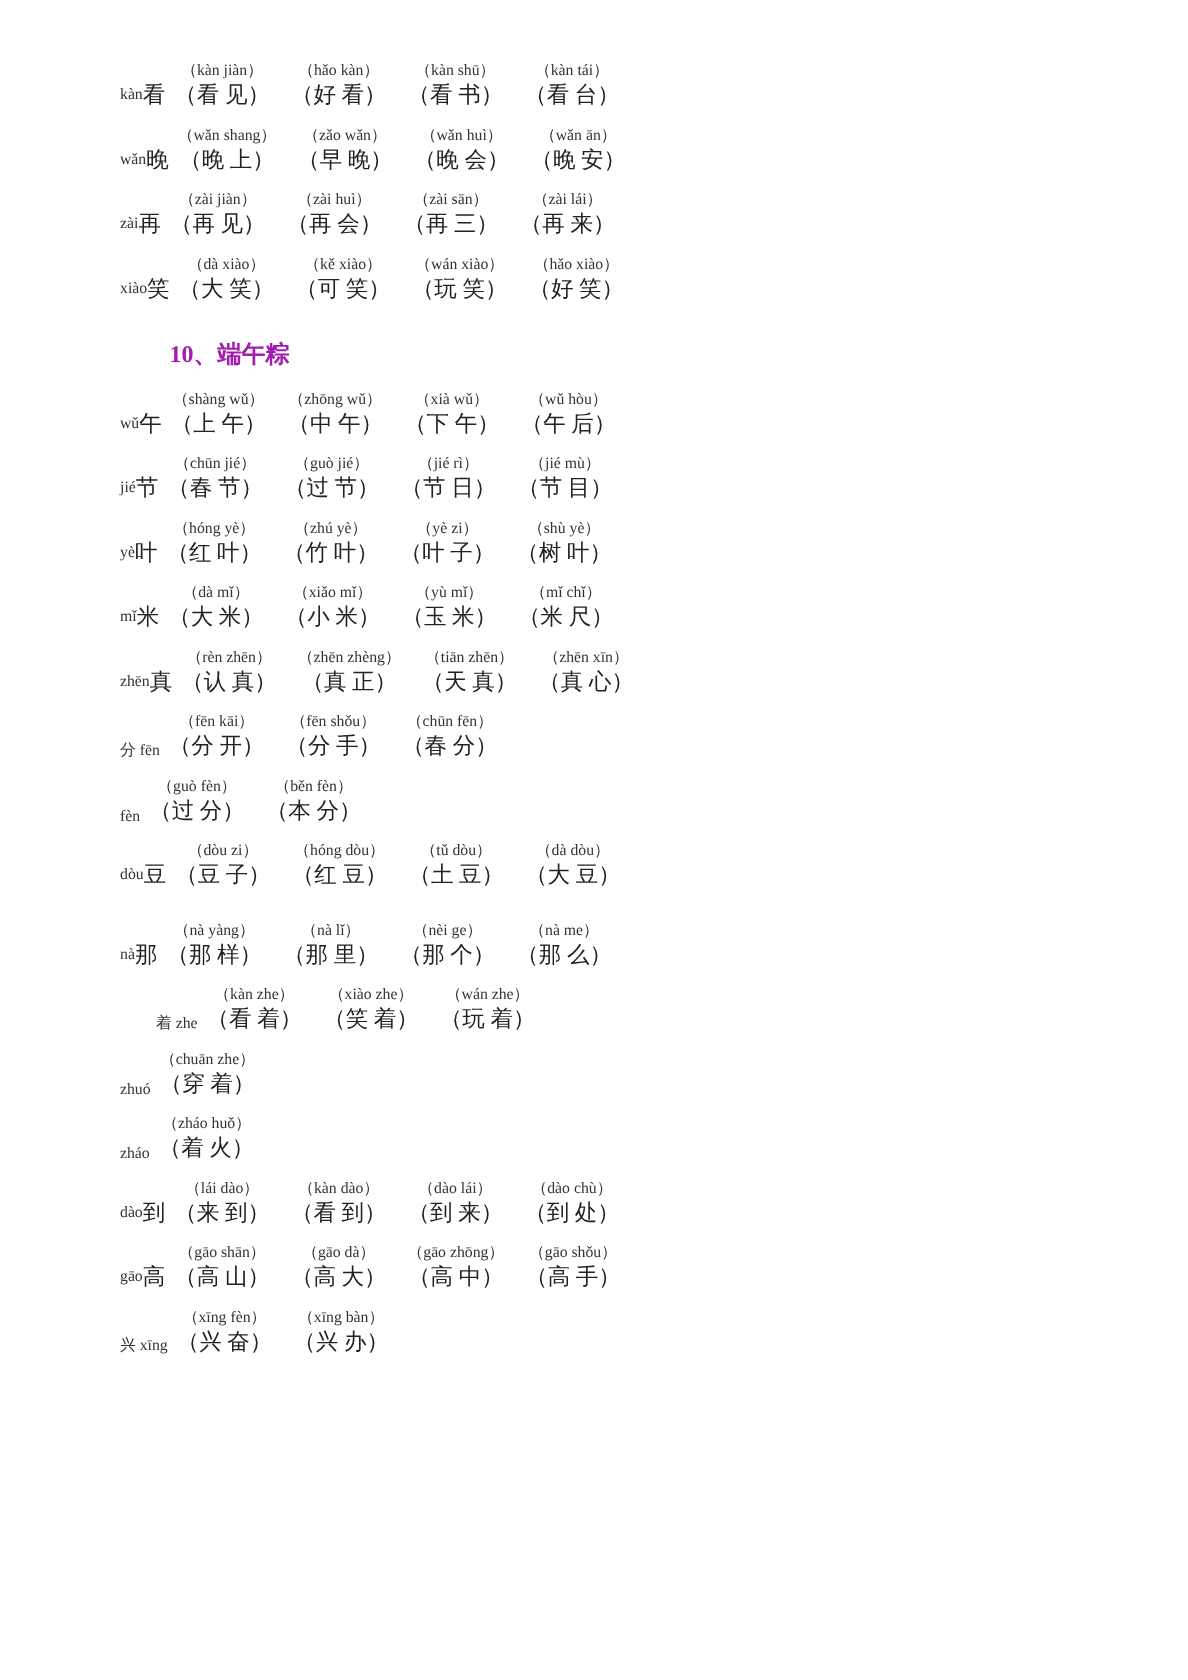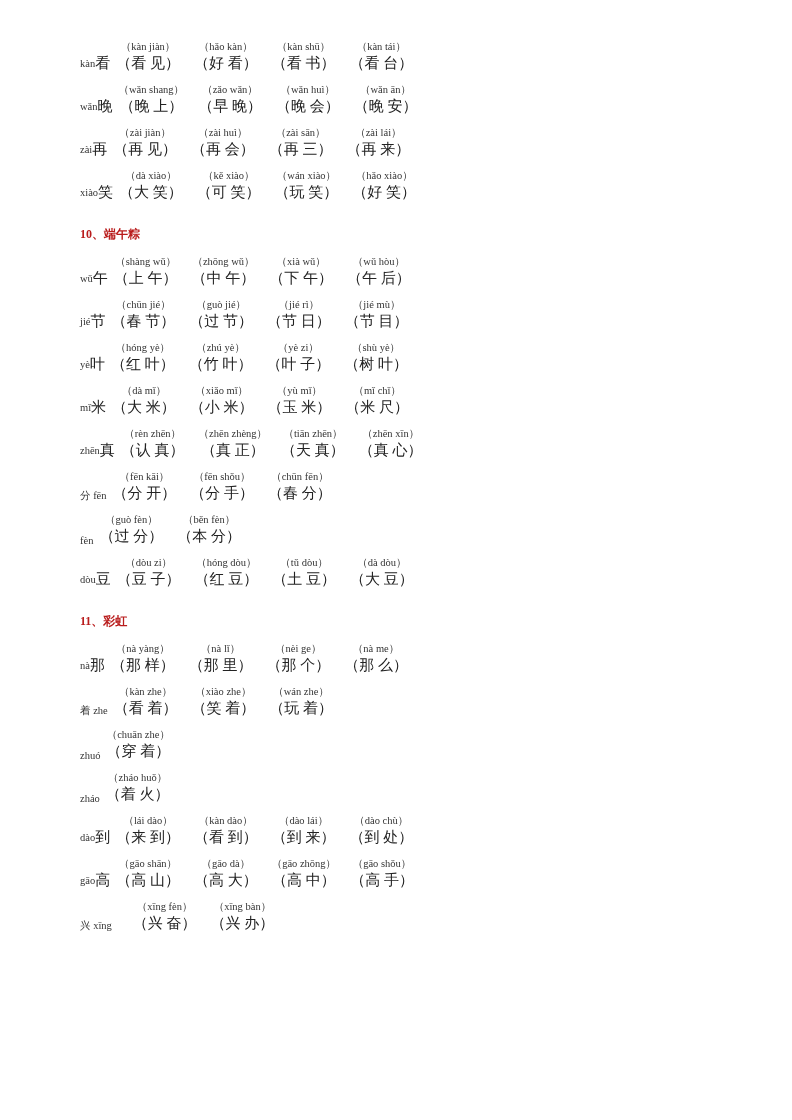--- a/index.html
+++ b/index.html
@@ -6,25 +6,26 @@
     body {
       background: #fff;
       font-family: "SimSun", "宋体", serif;
       font-size: 14px;
       color: #222;
       width: 792px;
       min-height: 1120px;
       padding: 40px 80px;
     }
     .section-title {
-      color: #b91c1c;
-      font-size: 12px;
+      color: #a21caf;
+      font-size: 16px;
       font-weight: bold;
       margin-bottom: 12px;
       margin-top: 24px;
+      margin-left: 33px;
     }
     .line-group {
       display: flex;
       flex-wrap: wrap;
       align-items: flex-end;
       margin-bottom: 10px;
     }
     .lead {
       display: inline-flex;
       flex-direction: row;
@@ -316,21 +317,20 @@
       </div>
       <div class="paren-entry">
         <span class="py">（dà dòu）</span>
         <span class="ch">（大 豆）</span>
       </div>
     </div>
 
   </div>
 
   <div>
-    <div class="section-title">11、彩虹</div>
 
     <div class="line-group">
       <div class="lead">
         <span class="py">nà</span>
         <span class="ch">那</span>
       </div>
       <div class="paren-entry">
         <span class="py">（nà yàng）</span>
         <span class="ch">（那 样）</span>
       </div>
@@ -342,21 +342,21 @@
         <span class="py">（nèi ge）</span>
         <span class="ch">（那 个）</span>
       </div>
       <div class="paren-entry">
         <span class="py">（nà me）</span>
         <span class="ch">（那 么）</span>
       </div>
     </div>
 
     <div class="line-group">
-      <div class="lead" style="margin-right:2px;">
+      <div class="lead" style="margin-right:2px;margin-left:24px;">
         <span class="py">着 zhe</span>
         <span class="ch" style="font-size:15px;"> </span>
       </div>
       <div class="paren-entry">
         <span class="py">（kàn zhe）</span>
         <span class="ch">（看 着）</span>
       </div>
       <div class="paren-entry">
         <span class="py">（xiào zhe）</span>
         <span class="ch">（笑 着）</span>
@@ -429,21 +429,21 @@
         <span class="py">（gāo zhōng）</span>
         <span class="ch">（高 中）</span>
       </div>
       <div class="paren-entry">
         <span class="py">（gāo shǒu）</span>
         <span class="ch">（高 手）</span>
       </div>
     </div>
 
     <div class="line-group">
-      <div class="lead" style="margin-right:17px;">
+      <div class="lead" style="margin-right:2px;">
         <span class="py">兴 xīng</span>
         <span class="ch" style="font-size:15px;"> </span>
       </div>
       <div class="paren-entry">
         <span class="py">（xīng fèn）</span>
         <span class="ch">（兴 奋）</span>
       </div>
       <div class="paren-entry">
         <span class="py">（xīng bàn）</span>
         <span class="ch">（兴 办）</span>

